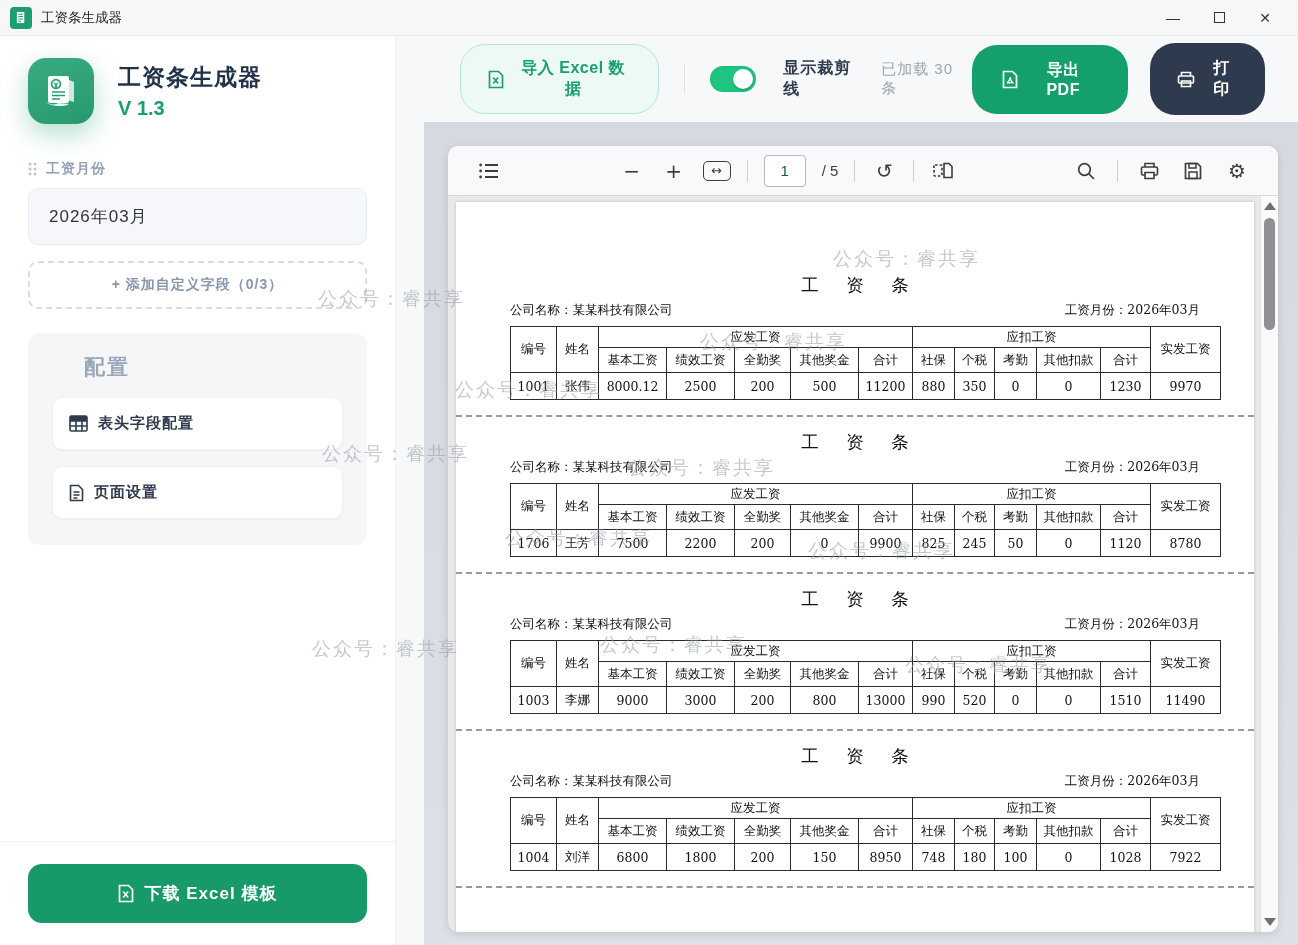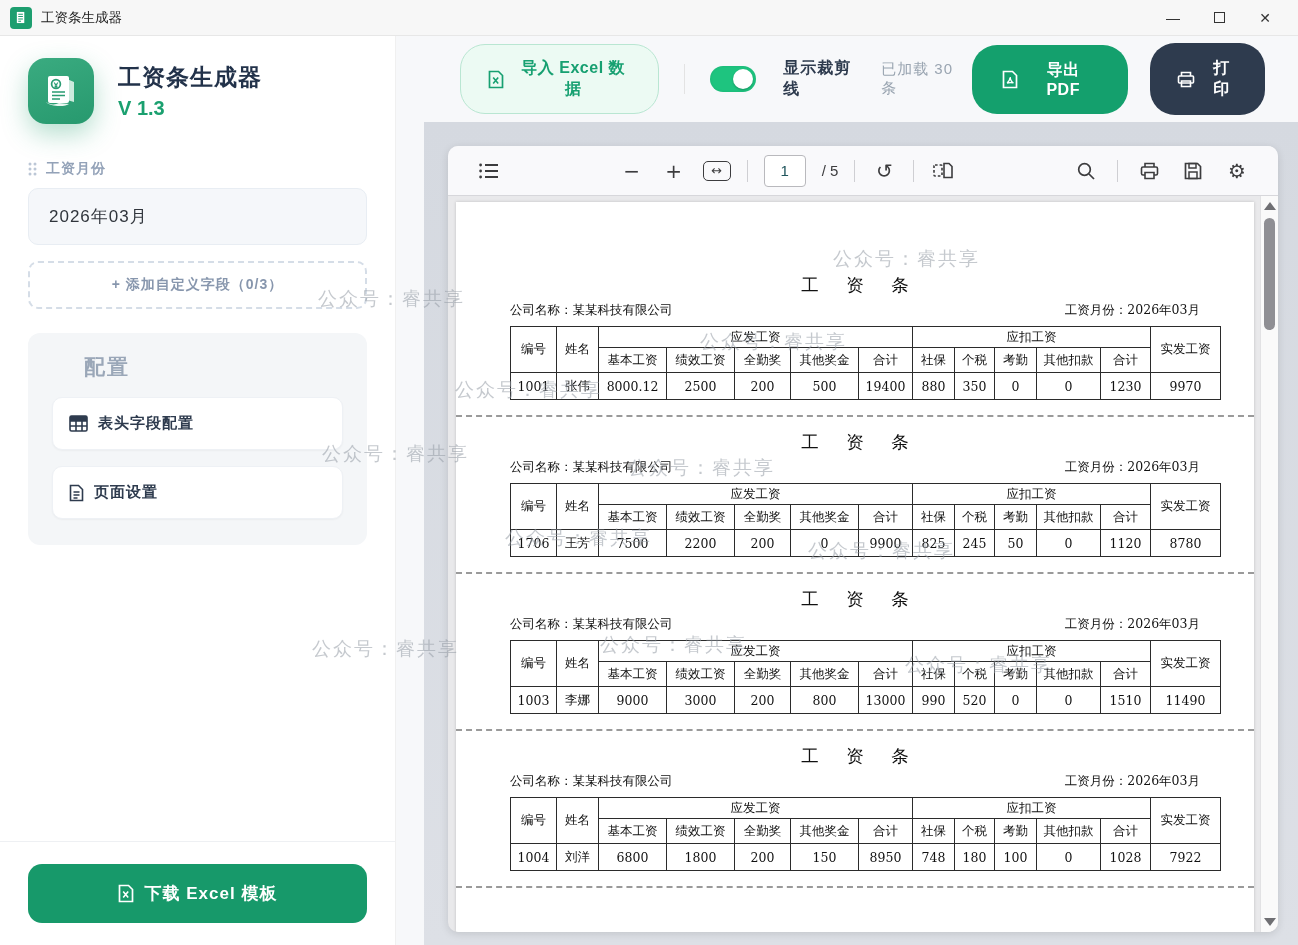--- a/index.html
+++ b/index.html
@@ -363,21 +363,21 @@
                       <th>其他扣款</th>
                       <th>合计</th>
                     </tr>
       <tr class="dr">
                       <td>1001</td>
                       <td>张伟</td>
                       <td>8000.12</td>
                       <td>2500</td>
                       <td>200</td>
                       <td>500</td>
-                      <td>19400</td>
+                      <td>11200</td>
                       <td>880</td>
                       <td>350</td>
                       <td>0</td>
                       <td>0</td>
                       <td>1230</td>
                       <td>9970</td>
                     </tr>
     </tbody>
                 </table>
   </div>

